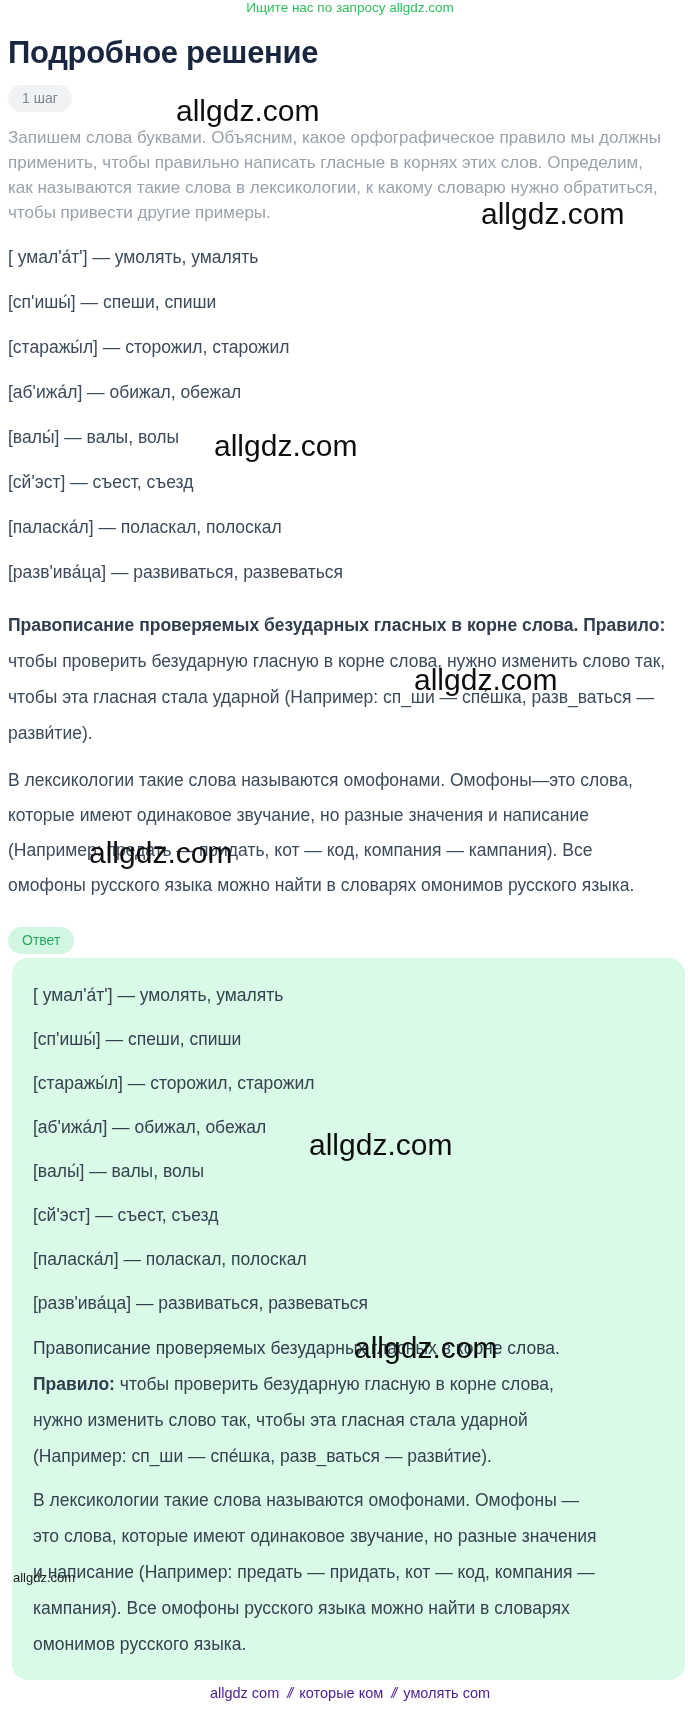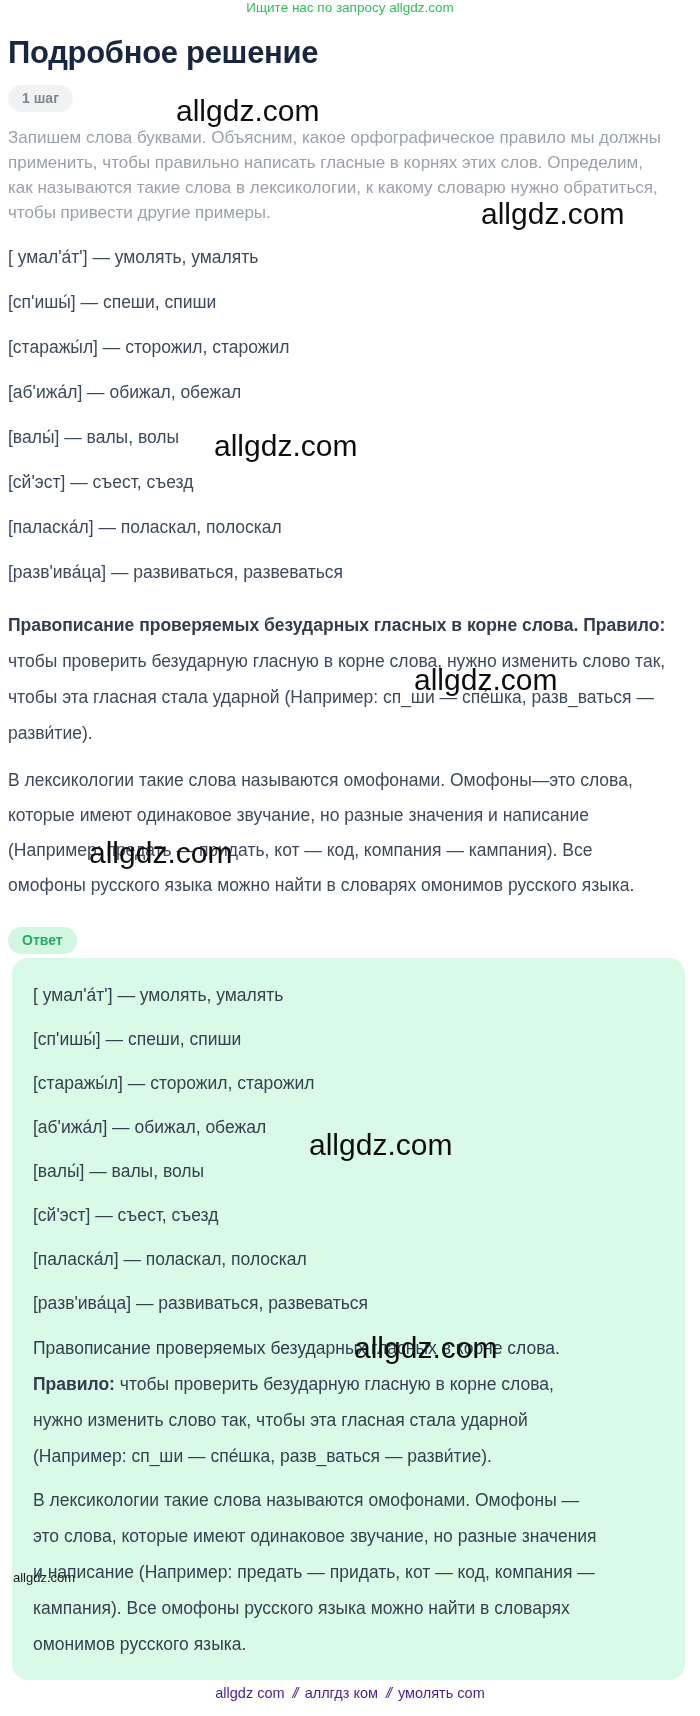--- a/index.html
+++ b/index.html
@@ -25,21 +25,20 @@
     color: #18263f;
     letter-spacing: -0.3px;
   }
   .badge {
     display: inline-block;
     font-size: 14px;
     line-height: 16px;
     padding: 5px 14px 6px;
     border-radius: 16px;
     white-space: nowrap;
-    font-weight: bold;
   }
   .badge-step {
     margin: 17px 0 0 8px;
     background: #f1f2f4;
     color: #7c8791;
   }
   .badge-answer {
     margin: 24px 0 0 8px;
     background: #d2f6e2;
     color: #29aa60;
@@ -159,21 +158,21 @@
   <p class="item">[валы́] — валы, волы</p>
   <p class="item">[сй'эст] — съест, съезд</p>
   <p class="item">[паласка́л] — поласкал, полоскал</p>
   <p class="item">[разв'ива́ца] — развиваться, развеваться</p>
   <p class="bold-line">Правописание проверяемых безударных гласных в корне слова.</p>
   <p class="boxpara"><b>Правило:</b><span> чтобы проверить безударную гласную в корне слова, нужно изменить слово так, чтобы эта гласная стала ударной (Например: сп_ши — спе́шка, разв_ваться — разви́тие).</span></p>
   <p class="boxpara">В лексикологии такие слова называются омофонами. Омофоны — это слова, которые имеют одинаковое звучание, но разные значения и написание (Например: предать — придать, кот — код, компания — кампания). Все омофоны русского языка можно найти в словарях омонимов русского языка.</p>
 </div>
 
 <div class="footer">
-  <span class="flink">allgdz com</span><span class="fsep">//</span><span class="flink">аллгдз ком</span><span class="fsep">//</span><span class="flink">умолять com</span>
+  <span class="flink">allgdz com</span><span class="fsep">//</span><span class="flink">которые ком</span><span class="fsep">//</span><span class="flink">умолять com</span>
 </div>
 
 <span class="wm" style="left:176px; top:94px;">allgdz.com</span>
 <span class="wm" style="left:481px; top:197px;">allgdz.com</span>
 <span class="wm" style="left:214px; top:429px;">allgdz.com</span>
 <span class="wm" style="left:414px; top:663px;">allgdz.com</span>
 <span class="wm" style="left:89px;  top:836px;">allgdz.com</span>
 <span class="wm" style="left:309px; top:1128px;">allgdz.com</span>
 <span class="wm" style="left:354px; top:1331px;">allgdz.com</span>
 <span class="wm-small">allgdz.com</span>

